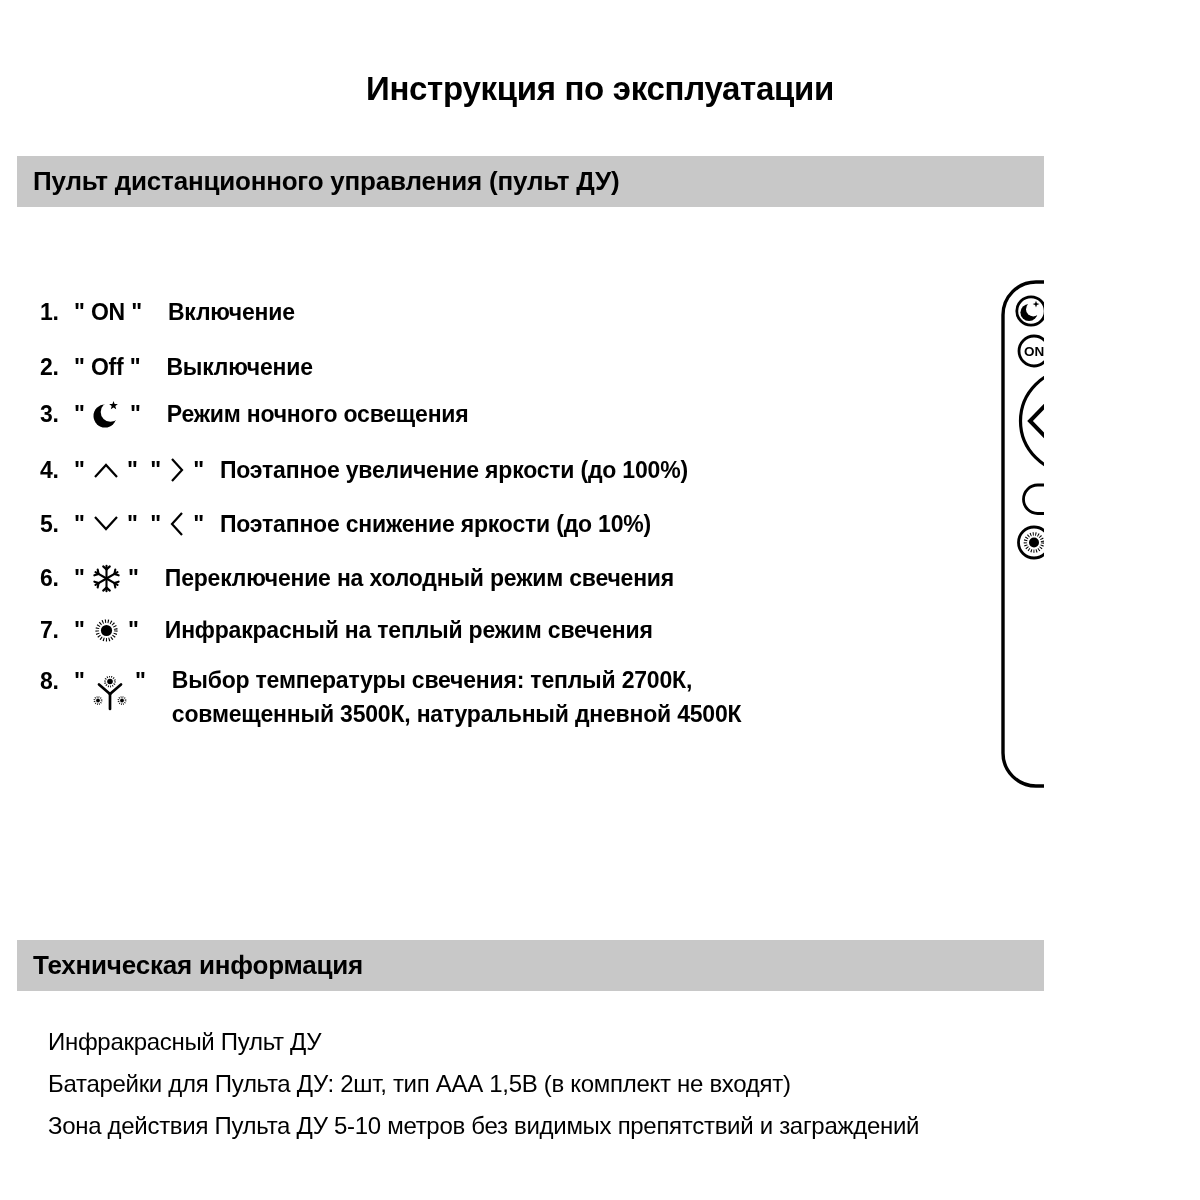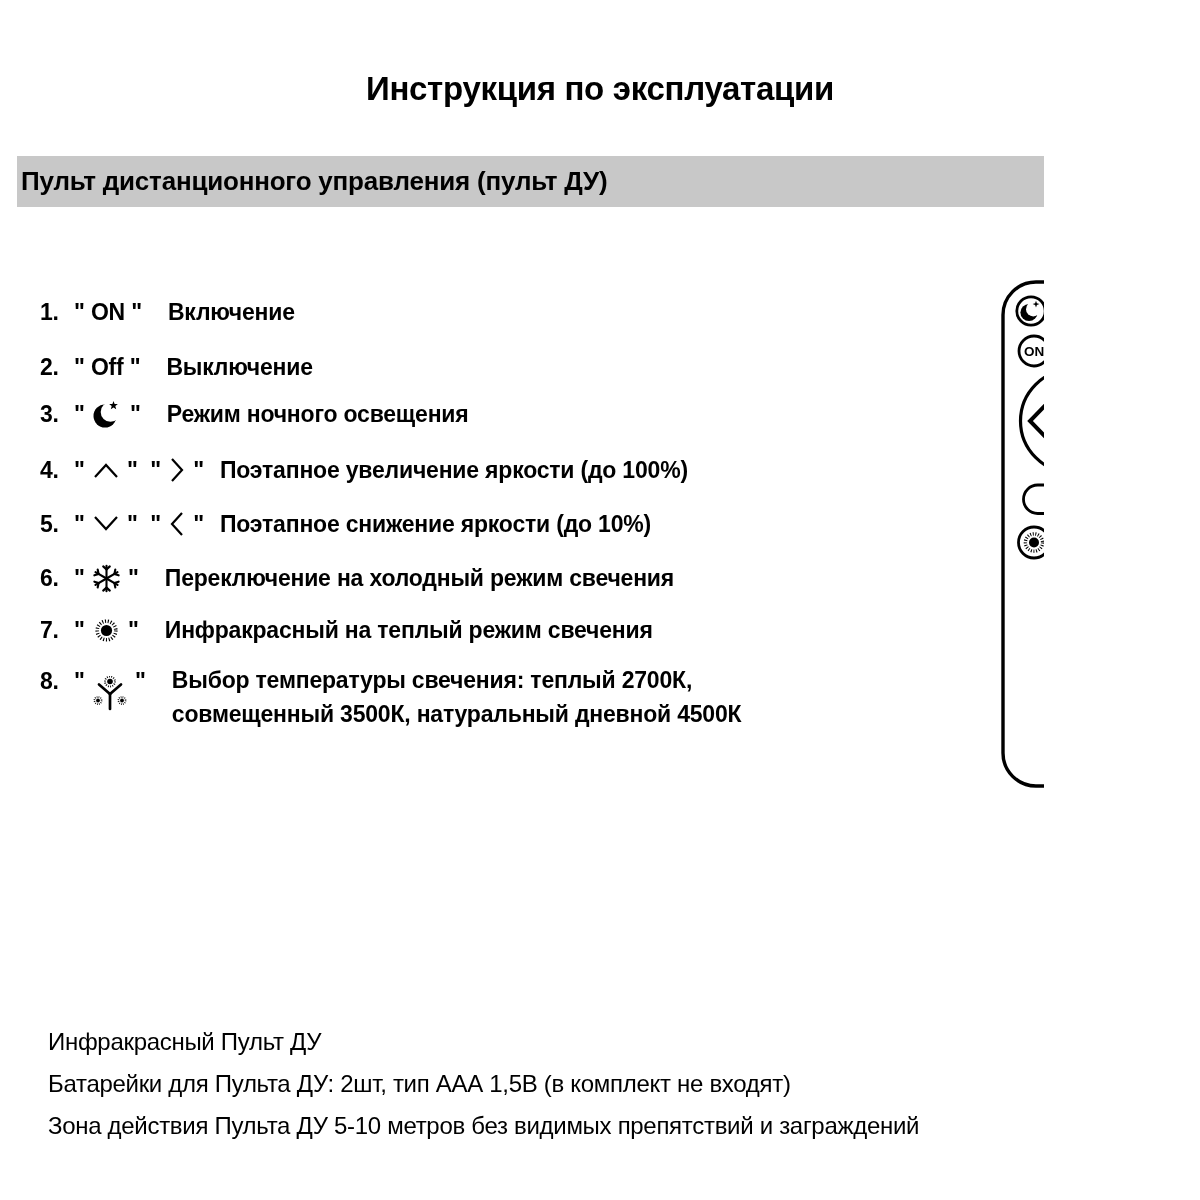--- a/index.html
+++ b/index.html
@@ -8,21 +8,21 @@
     font-family:"Liberation Sans",sans-serif;color:#000;overflow:hidden;
   }
   .page-title{
     position:absolute;top:70px;left:0;width:1200px;text-align:center;
     font-size:33px;font-weight:bold;letter-spacing:-0.3px;
   }
   .section-bar{
     position:absolute;left:17px;width:1178px;height:51px;background:#c8c8c8;
     display:flex;align-items:center;
   }
-  .section-bar .bar-label{font-size:26px;font-weight:bold;padding-left:4px;letter-spacing:-0.2px;}
+  .section-bar .bar-label{font-size:26px;font-weight:bold;padding-left:16px;letter-spacing:-0.2px;}
   .bar-remote{top:156px;}
   .bar-tech{top:940px;}
   .item{
     position:absolute;left:40px;display:flex;align-items:center;height:36px;
     font-size:23px;font-weight:bold;white-space:pre;letter-spacing:-0.2px;
   }
   .item .num{display:inline-block;min-width:34px;}
   .item .lbl{margin-left:26px;}
   .item .lbl-wide{margin-left:16px;}
   .item svg{flex:none;display:block;}
@@ -259,18 +259,21 @@
             <line x1="109.5" y1="262" x2="109.5" y2="252.2"></line>
             <line x1="109.5" y1="254.8" x2="107" y2="252.6"></line>
             <line x1="109.5" y1="254.8" x2="112" y2="252.6"></line>
           </g>
       </g>
     </g>
 
     <circle cx="71.5" cy="302" r="22.5" fill="none" stroke="#000" stroke-width="2.8"></circle>
   </svg>
 
+  <div class="section-bar bar-tech">
+    <span class="bar-label">Техническая информация</span>
+  </div>
 
   <div class="tech-line" style="top:1028px">Инфракрасный Пульт ДУ</div>
   <div class="tech-line" style="top:1070px">Батарейки для Пульта ДУ: 2шт, тип ААА 1,5В (в комплект не входят)</div>
   <div class="tech-line" style="top:1112px">Зона действия Пульта ДУ 5-10 метров без видимых препятствий и заграждений</div>
 
 </div>
 
 </body></html>

